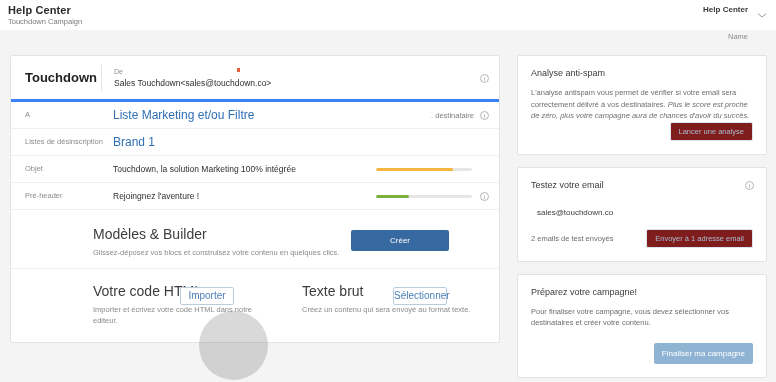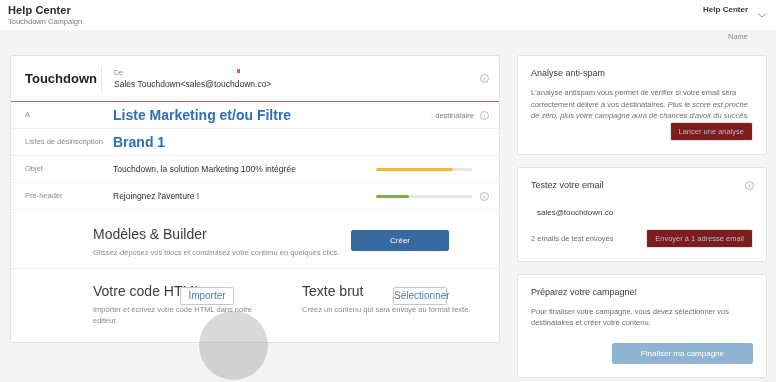--- a/index.html
+++ b/index.html
@@ -43,21 +43,21 @@
   .right-col { position: absolute; left: 517px; top: 55px; width: 250px; }
 
   .card {
     background: #ffffff;
     border: 1px solid #e3e3e3;
     border-radius: 2px;
   }
 
   
   .mail-head {
-    position: relative; height: 46px; border-bottom: 1px solid #3b82f6;
+    position: relative; height: 46px; border-bottom: 3px solid #3b82f6;
     display: flex; align-items: center;
   }
   .brand {
     width: 90px; padding-left: 14px;
     font-size: 13px; font-weight: bold; color: #222;
   }
   .vbar { width: 1px; height: 26px; background: #e6e6e6; }
   .from-wrap { padding-left: 12px; position: relative; }
   .from-label { font-size: 7px; color: #8f8f8f; line-height: 10px; }
   .from-value { font-size: 8.5px; color: #2f2f2f; line-height: 12px; }
@@ -73,21 +73,21 @@
   .head-info { position: absolute; right: 10px; top: 18px; }
 
   
   .frow {
     position: relative; display: flex; align-items: center;
     min-height: 27px; border-bottom: 1px solid #efefef; padding: 3px 10px 3px 14px;
   }
   .frow:last-child { border-bottom: 1px solid #efefef; }
   .flabel { width: 88px; font-size: 7.5px; color: #8c8c8c; line-height: 10px; }
   .fvalue { flex: 1; font-size: 8.5px; color: #2f2f2f; }
-  .fvalue.link { color: #2f6fb5; font-weight: bold; font-size: 14px; }
+  .fvalue.link { color: #2f6fb5; font-weight: normal; font-size: 12px; }
   .fvalue.dash { color: #9a9a9a; letter-spacing: .5px; }
   .frow-right { font-size: 7.5px; color: #7e7e7e; margin-right: 6px; }
   .frow .info-ico { flex: 0 0 auto; }
 
   
   .meter { width: 96px; height: 3px; background: #e6e6e6; border-radius: 2px;
            margin-right: 8px; position: relative; overflow: hidden; }
   .meter i { position: absolute; left: 0; top: 0; bottom: 0; display: block; border-radius: 2px; }
   .spacer-ico { width: 9px; }
 
@@ -133,21 +133,21 @@
   .rcard .corner-info { position: absolute; right: 12px; top: 13px; }
   .btn-ghost {
     height: 19px; line-height: 17px; padding: 0 8px;
     background: #7f1d1d; color: #a9bdd2; border: 1px solid #dbe4ee;
     font-size: 7.5px; margin-left: auto; display: block;
   }
   .row-end { display: flex; align-items: center; justify-content: flex-end; margin-top: 12px; }
   .sent-count { font-size: 7.5px; color: #6e6e6e; margin-right: 12px; }
   .test-email { font-size: 8px; color: #3c3c3c; padding: 9px 0 0 6px; }
   .btn-muted {
-    height: 21px; line-height: 21px; padding: 0 29px;
+    height: 21px; line-height: 21px; padding: 0 8px;
     background: #8fb4d3; color: #ffffff; border: none; font-size: 8px;
     margin-left: auto; display: block;
   }
 </style>
 </head>
 <body>
 
 <div class="page">
 
   <div class="topbar">

